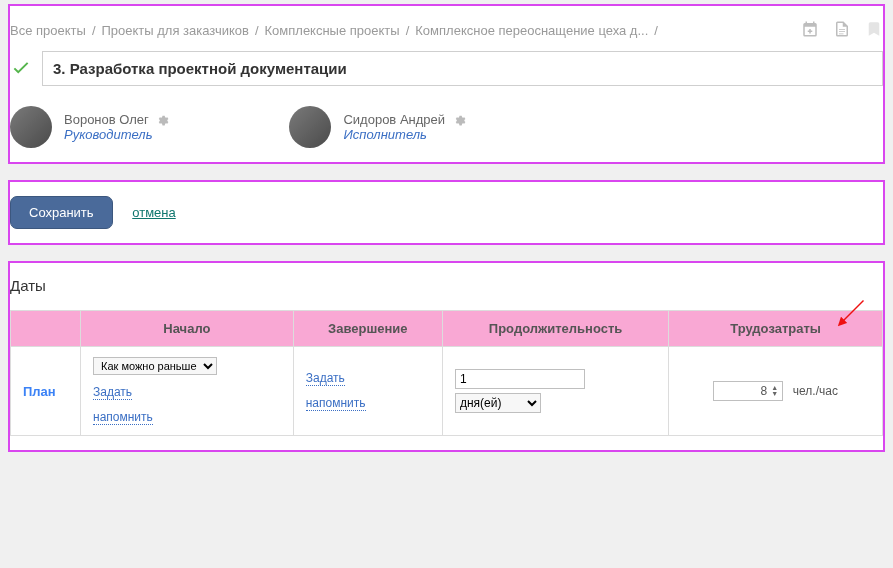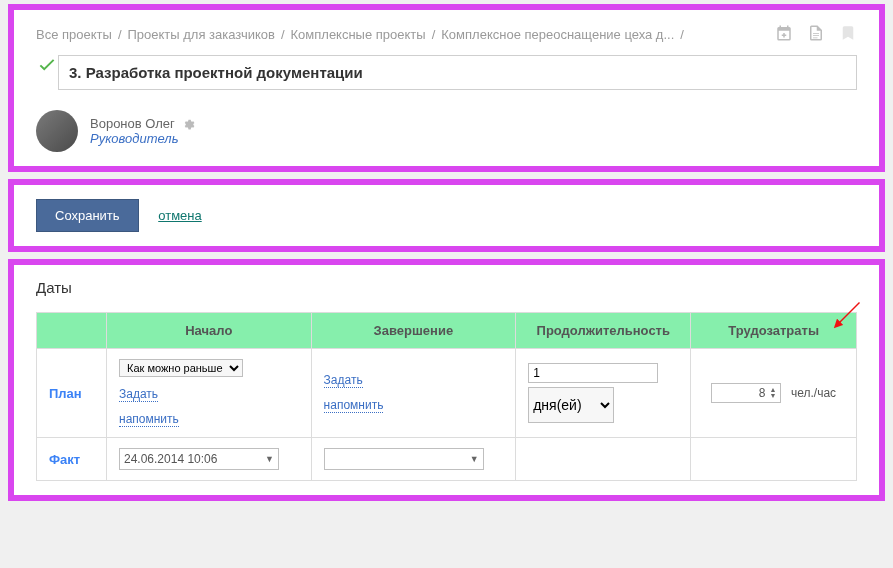--- a/index.html
+++ b/index.html
@@ -6,23 +6,23 @@
   body {
     margin: 0;
     background: #f0f0f0;
     font-family: Arial, Helvetica, sans-serif;
     font-size: 13px;
     color: #555;
     width: 893px;
   }
   .panel {
     background: #fff;
-    border: 6px solid #d946ef;
-    margin: 4px 8px 7px 8px;
-    padding: 14px 22px;
+    border: 2px solid #d946ef;
+    margin: 4px 8px 16px 8px;
+    padding: 14px 0;
   }
   
   .crumb-row {
     display: flex;
     align-items: center;
     gap: 6px;
     color: #9a9a9a;
     font-size: 13px;
   }
   .crumb-row a { color: #9a9a9a; text-decoration: none; }
@@ -31,20 +31,22 @@
     margin-left: auto;
     display: flex;
     gap: 14px;
     align-items: center;
     color: #bdbdbd;
   }
   .crumb-icons svg { width: 18px; height: 18px; fill: #bdbdbd; }
   .plan-label { color: #9a9a9a; font-size: 13px; margin-top: 8px; }
   .title-row {
     display: flex;
+    align-items: center;
+    gap: 10px;
     margin-top: 10px;
   }
   .title-row svg.check { width: 22px; height: 22px; fill: #55b54c; }
   .title-input {
     flex: 1;
     border: 1px solid #cfcfcf;
     padding: 8px 10px;
     font-size: 15px;
     font-weight: bold;
     color: #333;
@@ -62,21 +64,21 @@
   }
   .person .name { color: #666; font-size: 13px; }
   .person .role { color: #3b6fc4; font-size: 13px; font-style: italic; }
   .gear { width: 13px; height: 13px; fill: #bbb; margin-left: 4px; vertical-align: middle; }
   .actions-panel .save-btn {
     background: #4a6a9a;
     color: #fff;
     border: 1px solid #3c577e;
     padding: 8px 18px;
     font-size: 13px;
-    border-radius: 0;
+    border-radius: 7px;
     cursor: pointer;
   }
   .actions-panel .cancel-link {
     color: #0f766e;
     text-decoration: underline;
     margin-left: 16px;
     font-size: 13px;
     cursor: pointer;
   }
   .dates-panel h3 {
@@ -89,21 +91,21 @@
   table.dates {
     width: 100%;
     border-collapse: collapse;
   }
   table.dates th, table.dates td {
     border: 1px solid #dcdcdc;
     padding: 10px 12px;
     vertical-align: middle;
   }
   table.dates th {
-    background: #86efac;
+    background: #f9a8d4;
     font-weight: bold;
     color: #555;
     font-size: 13px;
   }
   table.dates td.rowhdr {
     font-weight: bold;
     width: 70px;
     color: #3b82f6;
   }
   .ctrl-select {
@@ -132,23 +134,23 @@
     cursor: pointer;
     display: inline-block;
   }
   .stack { display: flex; flex-direction: column; align-items: flex-start; gap: 10px; }
   .num-input {
     width: 130px; height: 20px;
     border: 1px solid #bfbfbf;
     font-size: 12px; padding: 0 4px;
   }
   .unit-sel {
-    width: 86px; height: 36px;
-    border: 1px solid #bfbfbf;
-    font-size: 14px;
+    width: 86px; height: 20px;
+    border: 1px solid #bfbfbf;
+    font-size: 12px;
     margin-top: 4px;
     background: #f7f7f7;
   }
   .spin {
     display: inline-flex; align-items: center;
     border: 1px solid #bfbfbf;
     height: 20px; width: 70px;
     justify-content: flex-end;
     padding: 0 4px;
     font-size: 12px;
@@ -208,20 +210,32 @@
     <div class="person">
       <span class="avatar"></span>
       <div>
         <div>
           <span class="name">Воронов Олег</span>
           <svg class="gear" viewBox="0 0 24 24">
               <path d="M12 8a4 4 0 1 0 4 4 4 4 0 0 0-4-4zm9 4a7.9 7.9 0 0 0-.1-1l2-1.6-2-3.4-2.4 1a7.6 7.6 0 0 0-1.7-1L16 3h-4l-.8 2.9a7.6 7.6 0 0 0-1.7 1l-2.4-1-2 3.4L7 11a8 8 0 0 0 0 2l-2 1.6 2 3.4 2.4-1a7.6 7.6 0 0 0 1.7 1L12 21h4l.8-2.9a7.6 7.6 0 0 0 1.7-1l2.4 1 2-3.4L21 13a7.9 7.9 0 0 0 0-1z"></path>
             </svg>
         </div>
         <div class="role">Руководитель</div>
+      </div>
+    </div>
+    <div class="person">
+      <span class="avatar"></span>
+      <div>
+        <div>
+          <span class="name">Сидоров Андрей</span>
+          <svg class="gear" viewBox="0 0 24 24">
+              <path d="M12 8a4 4 0 1 0 4 4 4 4 0 0 0-4-4zm9 4a7.9 7.9 0 0 0-.1-1l2-1.6-2-3.4-2.4 1a7.6 7.6 0 0 0-1.7-1L16 3h-4l-.8 2.9a7.6 7.6 0 0 0-1.7 1l-2.4-1-2 3.4L7 11a8 8 0 0 0 0 2l-2 1.6 2 3.4 2.4-1a7.6 7.6 0 0 0 1.7 1L12 21h4l.8-2.9a7.6 7.6 0 0 0 1.7-1l2.4 1 2-3.4L21 13a7.9 7.9 0 0 0 0-1z"></path>
+            </svg>
+        </div>
+        <div class="role">Исполнитель</div>
       </div>
     </div>
   </div>
 </div>
 
 <div class="panel actions-panel">
   <button class="save-btn">Сохранить</button>
   <a class="cancel-link">отмена</a>
 </div>
 
@@ -276,32 +290,15 @@
         <span class="spin">
           <span>8</span>
           <span class="arrows">
                 <span>▲</span>
                 <span>▼</span>
               </span>
         </span>
         <span class="unit-label">чел./час</span>
       </td>
     </tr>
-    <tr>
-      <td class="rowhdr">Факт</td>
-      <td>
-        <div class="date-combo">
-          <span>24.06.2014 10:06</span>
-          <span class="arrow">▼</span>
-        </div>
-      </td>
-      <td>
-        <div class="date-combo">
-          <span></span>
-          <span class="arrow">▼</span>
-        </div>
-      </td>
-      <td></td>
-      <td></td>
-    </tr>
   </tbody>
     </table>
 </div>
 
 </body></html>

